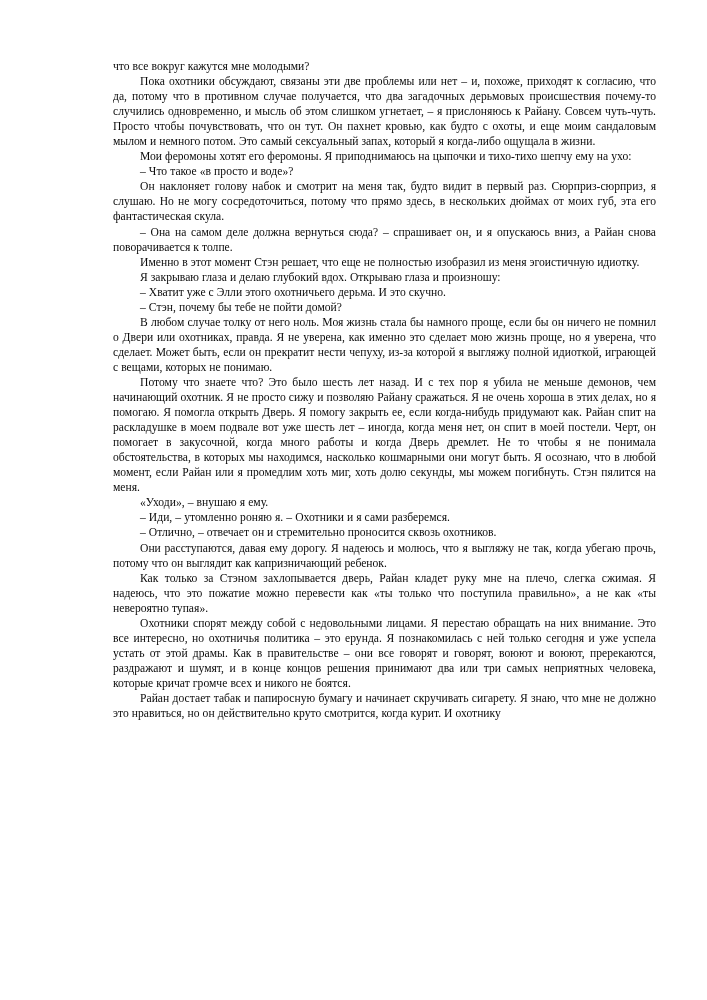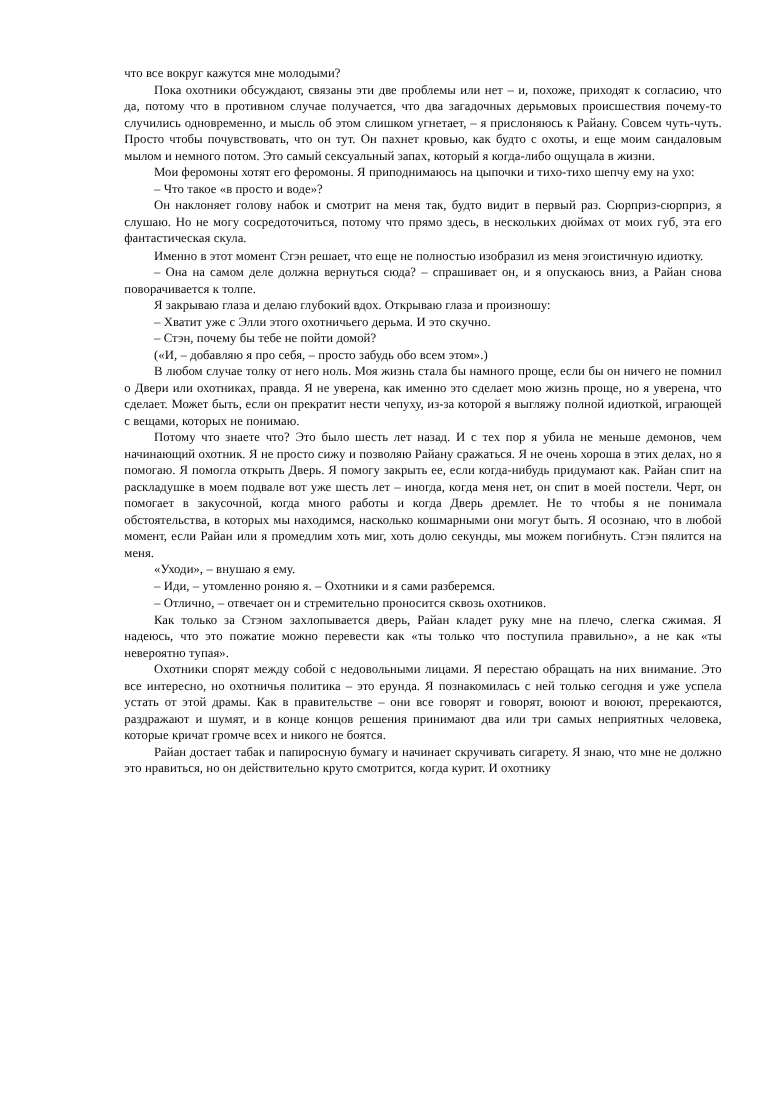--- a/index.html
+++ b/index.html
@@ -52,29 +52,29 @@
 <body>
 
 <div id="page">
   <div id="text-column">
 
     <p class="para noindent lastline-natural">что все вокруг кажутся мне молодыми?</p>
     <p class="para lastline-natural">Пока охотники обсуждают, связаны эти две проблемы или нет – и, похоже, приходят к согласию, что да, потому что в противном случае получается, что два загадочных дерьмовых происшествия почему-то случились одновременно, и мысль об этом слишком угнетает, – я прислоняюсь к Райану. Совсем чуть-чуть. Просто чтобы почувствовать, что он тут. Он пахнет кровью, как будто с охоты, и еще моим сандаловым мылом и немного потом. Это самый сексуальный запах, который я когда-либо ощущала в жизни.</p>
     <p class="para lastline-natural">Мои феромоны хотят его феромоны. Я приподнимаюсь на цыпочки и тихо-тихо шепчу ему на ухо:</p>
     <p class="para lastline-natural">– Что такое «в просто и воде»?</p>
     <p class="para lastline-natural">Он наклоняет голову набок и смотрит на меня так, будто видит в первый раз. Сюрприз-сюрприз, я слушаю. Но не могу сосредоточиться, потому что прямо здесь, в нескольких дюймах от моих губ, эта его фантастическая скула.</p>
+    <p class="para lastline-natural">– Она на самом деле должна вернуться сюда? – спрашивает он, и я опускаюсь вниз, а Райан снова поворачивается к толпе.</p>
     <p class="para lastline-natural">Именно в этот момент Стэн решает, что еще не полностью изобразил из меня эгоистичную идиотку.</p>
-    <p class="para lastline-natural">– Она на самом деле должна вернуться сюда? – спрашивает он, и я опускаюсь вниз, а Райан снова поворачивается к толпе.</p>
     <p class="para lastline-natural">Я закрываю глаза и делаю глубокий вдох. Открываю глаза и произношу:</p>
     <p class="para lastline-natural">– Хватит уже с Элли этого охотничьего дерьма. И это скучно.</p>
     <p class="para lastline-natural">– Стэн, почему бы тебе не пойти домой?</p>
-    <p class="para lastline-natural">(«И, – добавляю я про себя, – просто забудь обо всем этом».)</p>
     <p class="para lastline-natural">В любом случае толку от него ноль. Моя жизнь стала бы намного проще, если бы он ничего не помнил о Двери или охотниках, правда. Я не уверена, как именно это сделает мою жизнь проще, но я уверена, что сделает. Может быть, если он прекратит нести чепуху, из-за которой я выгляжу полной идиоткой, играющей с вещами, которых не понимаю.</p>
     <p class="para lastline-natural">Потому что знаете что? Это было шесть лет назад. И с тех пор я убила не меньше демонов, чем начинающий охотник. Я не просто сижу и позволяю Райану сражаться. Я не очень хороша в этих делах, но я помогаю. Я помогла открыть Дверь. Я помогу закрыть ее, если когда-нибудь придумают как. Райан спит на раскладушке в моем подвале вот уже шесть лет – иногда, когда меня нет, он спит в моей постели. Черт, он помогает в закусочной, когда много работы и когда Дверь дремлет. Не то чтобы я не понимала обстоятельства, в которых мы находимся, насколько кошмарными они могут быть. Я осознаю, что в любой момент, если Райан или я промедлим хоть миг, хоть долю секунды, мы можем погибнуть. Стэн пялится на меня.</p>
     <p class="para lastline-natural">«Уходи», – внушаю я ему.</p>
     <p class="para lastline-natural">– Иди, – утомленно роняю я. – Охотники и я сами разберемся.</p>
     <p class="para lastline-natural">– Отлично, – отвечает он и стремительно проносится сквозь охотников.</p>
+    <p class="para lastline-natural">Они расступаются, давая ему дорогу. Я надеюсь и молюсь, что я выгляжу не так, когда убегаю прочь, потому что он выглядит как капризничающий ребенок.</p>
     <p class="para lastline-natural">Как только за Стэном захлопывается дверь, Райан кладет руку мне на плечо, слегка сжимая. Я надеюсь, что это пожатие можно перевести как «ты только что поступила правильно», а не как «ты невероятно тупая».</p>
     <p class="para lastline-natural">Охотники спорят между собой с недовольными лицами. Я перестаю обращать на них внимание. Это все интересно, но охотничья политика – это ерунда. Я познакомилась с ней только сегодня и уже успела устать от этой драмы. Как в правительстве – они все говорят и говорят, воюют и воюют, пререкаются, раздражают и шумят, и в конце концов решения принимают два или три самых неприятных человека, которые кричат громче всех и никого не боятся.</p>
     <p class="para lastline-natural">Райан достает табак и папиросную бумагу и начинает скручивать сигарету. Я знаю, что мне не должно это нравиться, но он действительно круто смотрится, когда курит. И охотнику</p>
 
   </div>
 </div>
 
 </body></html>

